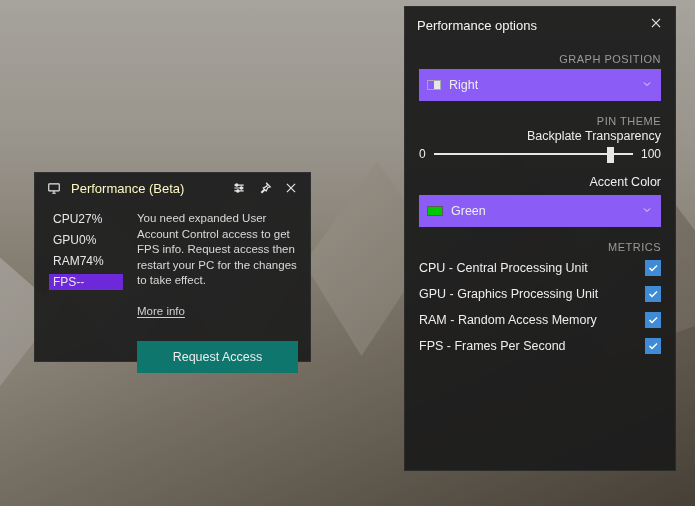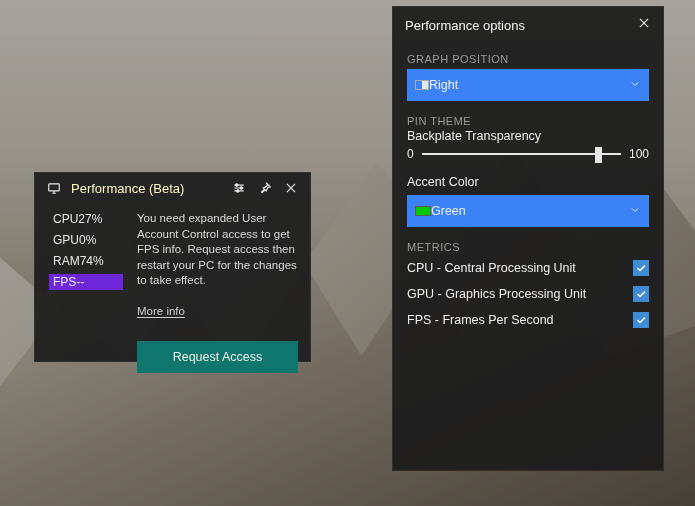--- a/index.html
+++ b/index.html
@@ -49,35 +49,36 @@
     .msg-col { flex:1; display:flex; flex-direction:column; gap:16px; }
     .msg { font-size:11.5px; line-height:1.35; color:#d9d9d9; }
     .moreinfo { font-size:11.5px; color:#cfcfcf; text-decoration:underline; text-underline-offset:2px; width:fit-content; }
     .reqbtn {
       margin-top:8px; height:32px; background:#0f766e; color:#eee; font-size:12.5px;
       display:flex; align-items:center; justify-content:center; cursor:default;
     }
 
     
     .opts {
-      position:absolute; left:392px; top:6px; width:272px; height:465px;
+      position:absolute; left:404px; top:6px; width:272px; height:465px;
       background: rgba(28,28,28,0.94); color:#e7e7e7; z-index:6;
       border:1px solid rgba(255,255,255,0.06);
+      text-align:right;
     }
     .opts-header {
       display:flex; align-items:center; justify-content:space-between;
       padding: 0 12px; height:36px;
     }
     .opts-header .t { font-size:13px; color:#f5f5f5; }
     .opts-header .close svg { width:14px; height:14px; stroke:#e7e7e7; stroke-width:2; fill:none; }
     .opts-body { padding: 10px 14px 14px 14px; display:flex; flex-direction:column; gap:14px; }
     .section-label { font-size:11px; letter-spacing:0.5px; color:#9a9a9a; text-transform:uppercase; }
     .dropdown {
-      margin-top:4px; height:28px; background:#3b82f6; display:flex; align-items:center;
-      padding:16px 8px; position:relative;
+      margin-top:4px; height:28px; background:#8b5cf6; display:flex; align-items:center;
+      padding:16px 8px; gap:8px; position:relative;
     }
     .dropdown .chev { position:absolute; right:8px; }
     .dropdown svg { width:12px; height:12px; stroke:#e7e7e7; fill:none; stroke-width:2; }
     .dd-main { font-size:12.5px; color:#eee; }
     .position-icon { width:14px; height:10px; border:0.5px solid #aaa; position:relative; }
     .position-icon::after { content:""; position:absolute; right:0; top:0; bottom:0; width:6px; background:#e7e7e7; }
     .sub { font-size:12.5px; color:#eee; }
     .slider-row { margin-top:4px; display:flex; align-items:center; gap:8px; font-size:12px; color:#eee; }
     .slider {
       flex:1; height:2px; background:#e7e7e7; position:relative;
@@ -223,20 +224,28 @@
       </div>
       <div class="metric-row">
         <span>GPU - Graphics Processing Unit</span>
         <span class="chk">
             <svg viewBox="0 0 24 24">
               <path d="M5 12l5 5L20 7"></path>
             </svg>
           </span>
       </div>
       <div class="metric-row">
+        <span>RAM - Random Access Memory</span>
+        <span class="chk">
+            <svg viewBox="0 0 24 24">
+              <path d="M5 12l5 5L20 7"></path>
+            </svg>
+          </span>
+      </div>
+      <div class="metric-row">
         <span>FPS - Frames Per Second</span>
         <span class="chk">
             <svg viewBox="0 0 24 24">
               <path d="M5 12l5 5L20 7"></path>
             </svg>
           </span>
       </div>
     </div>
   </div>
 </div>

